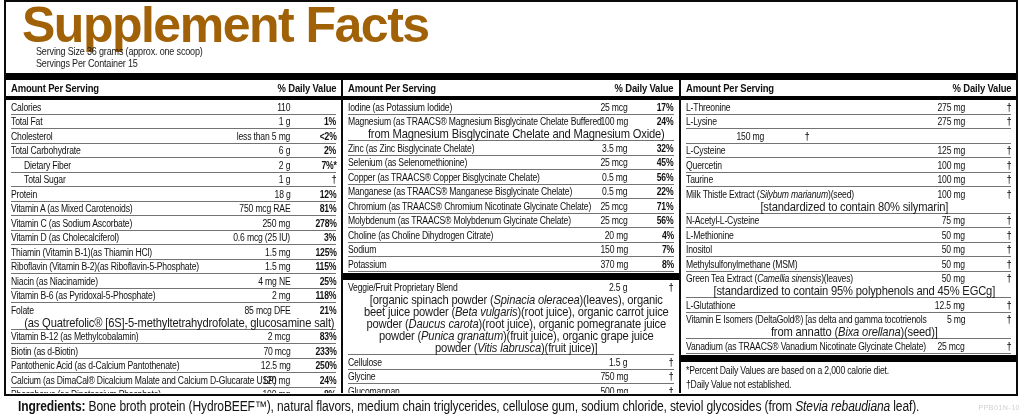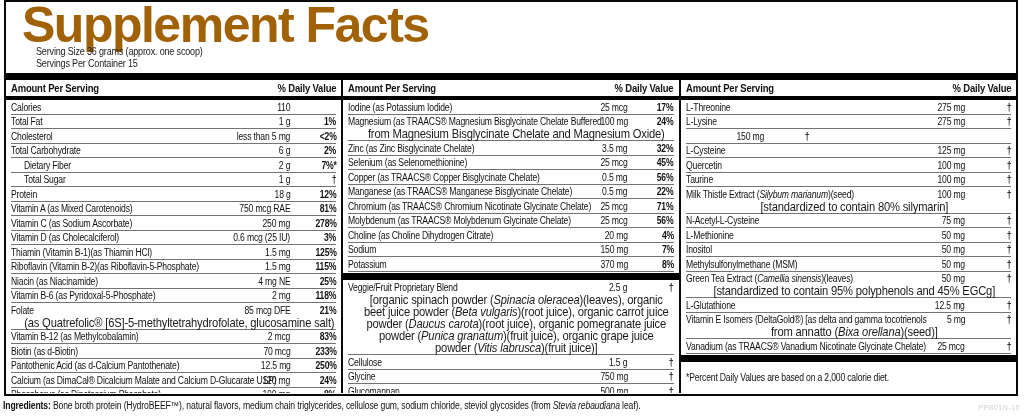--- a/index.html
+++ b/index.html
@@ -31,23 +31,23 @@
   .row-main.indent .n-name{padding-left:13px;}
   .n-name{flex:1;min-width:0;overflow:visible;}
   .n-amt{width:78px;text-align:right;white-space:nowrap;text-decoration:underline;}
   .n-dv{width:46px;text-align:right;white-space:nowrap;font-weight:bold;}
   .tx{display:inline-block;transform:scaleX(0.86);transform-origin:0 50%;
     white-space:nowrap;letter-spacing:-0.2px;}
   .txr{transform-origin:100% 50%;}
   .tx-block{white-space:normal;width:116%;}
   .row-sub{font-size:13px;line-height:12px;padding-left:12px;color:#1a1a1a;text-align:center;}
   .black-bar{height:7px;background:#000;margin:1px -5px 1px -5px;}
-  .footnote{font-size:10px;line-height:13px;padding-top:8px;}
+  .footnote{font-size:10px;line-height:13px;padding-top:1px;}
   .ingredients-line{
-    position:absolute;left:3px;top:400px;width:1000px;font-size:10px;line-height:12px;color:#111;
+    position:absolute;left:18px;top:400px;width:1000px;font-size:14px;line-height:12px;color:#111;
   }
   .ingredients-line .tx{letter-spacing:-0.15px;}
   .product-code{
     position:absolute;right:4px;top:404px;font-size:7px;color:#cfcfcf;letter-spacing:0.5px;
   }
 </style>
 </head>
 <body>
 
 <div class="label-box">

